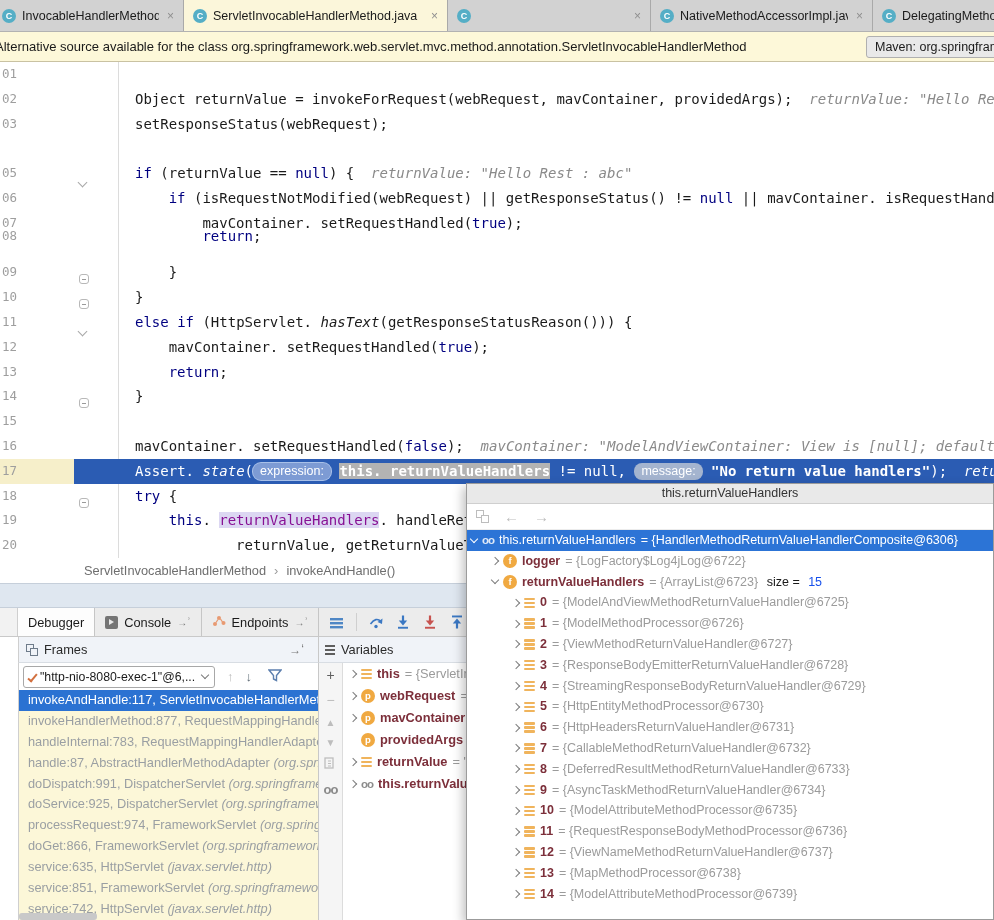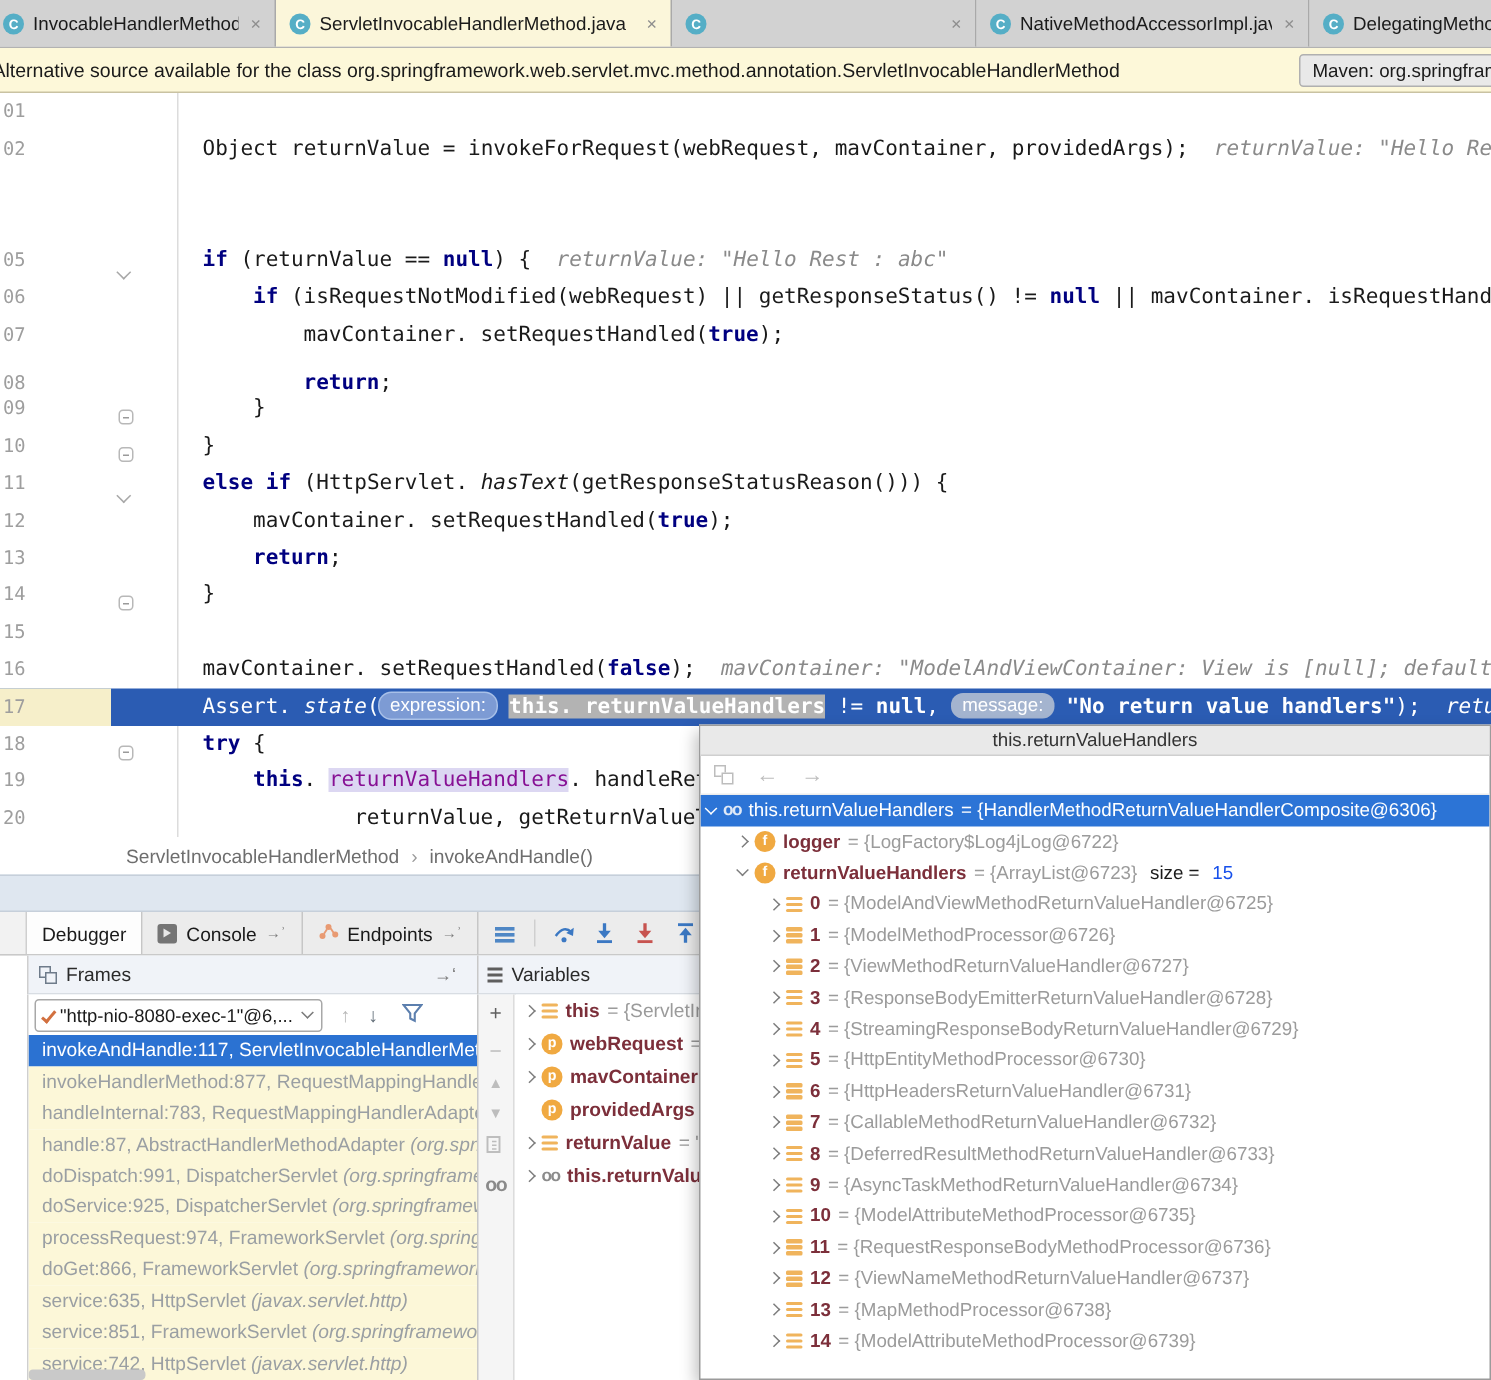--- a/index.html
+++ b/index.html
@@ -28,21 +28,21 @@
   
   .editor{position:absolute;left:0;top:62px;width:994px;height:496px;background:#fff;overflow:hidden;
           font-family:"DejaVu Sans Mono",monospace;font-size:14px;}
   .gutline{position:absolute;left:118px;top:0;width:1px;height:496px;background:#dcdcdc;}
   .cl{position:absolute;left:0;width:994px;height:24.8px;line-height:24.8px;white-space:pre;}
   .cl .lnum{position:absolute;left:2px;top:0;width:22px;color:#9e9e9e;font-size:12.5px;z-index:3;}
   .cl .code{position:absolute;top:0;z-index:2;}
   .cl.cur{background:#2b5cb3;}
   .cl.cur::before{content:'';position:absolute;left:0;top:0;width:74px;height:100%;background:#f6efca;z-index:1;}
   .cl.cur .code, .cl.cur .code span{color:#fff;}
-  .kw{color:#000080;font-weight:bold;}
+  .kw{color:#000080;font-weight:normal;}
   .ital{font-style:italic;}
   .hint{color:#8a8a8a;font-style:italic;}
   .cl.cur .hint{color:#a6bce4;}
   .cl.cur .str{font-weight:bold;}
   .cl.cur .sel{background:#b3b3b3;font-weight:bold;}
   .fieldhl{color:#871094;background:#dcd7f2;}
   .chip{display:inline-block;border-radius:8px;padding:0 7px;font-family:"Liberation Sans",sans-serif;
         font-size:12.5px;line-height:17px;color:#fff !important;transform:translateY(-1px);}
   .chipA{background:#7d9bd4;box-shadow:0 0 0 1px #a8c0e8;}
   .chipB{background:#a4b4cf;}
@@ -174,24 +174,25 @@
 
   <div class="notif">
     <span class="ntext">Alternative source available for the class org.springframework.web.servlet.mvc.method.annotation.ServletInvocableHandlerMethod</span>
   </div>
   <div class="maven-btn">Maven: org.springframework:spring-webmvc</div>
 
   <div class="editor" id="editor">
     <div class="gutline"></div>
   <div class="cl" style="top: 0px;"><span class="lnum">01</span><span class="code" style="left: 135px;"></span></div>
       <div class="cl" style="top: 24.8px;"><span class="lnum">02</span><span class="code" style="left: 135px;"><span>Object returnValue = invokeForRequest(webRequest, mavContainer, providedArgs);</span><span class="hint">  returnValue: "Hello Rest : abc"</span></span></div>
+      <div class="cl" style="top: 49.6px;"><span class="lnum">03</span><span class="code" style="left: 135px;"><span>setResponseStatus(webRequest);</span></span></div>
       <div class="cl" style="top: 99.2px;"><span class="lnum">05</span><span class="fmark"><span class="fchev"></span></span><span class="code" style="left: 135px;"><span class="kw">if</span><span> (returnValue == </span><span class="kw">null</span><span>) {  </span><span class="hint">returnValue: "Hello Rest : abc"</span></span></div>
       <div class="cl" style="top: 124px;"><span class="lnum">06</span><span class="code" style="left: 168.7px;"><span class="kw">if</span><span> (isRequestNotModified(webRequest) || getResponseStatus() != </span><span class="kw">null</span><span> || mavContainer. isRequestHandled()</span></span></div>
       <div class="cl" style="top: 148.8px;"><span class="lnum">07</span><span class="code" style="left: 202.4px;"><span>mavContainer. setRequestHandled(</span><span class="kw">true</span><span>);</span></span></div>
-      <div class="cl" style="top: 181px;"><span class="lnum">08</span><span class="code" style="left: 202.4px;"><span class="kw">return</span><span>;</span></span></div>
+      <div class="cl" style="top: 162px;"><span class="lnum">08</span><span class="code" style="left: 202.4px;"><span class="kw">return</span><span>;</span></span></div>
       <div class="cl" style="top: 198.4px;"><span class="lnum">09</span><span class="fmark"><span class="fbox"></span></span><span class="code" style="left: 168.7px;"><span>}</span></span></div>
       <div class="cl" style="top: 223.2px;"><span class="lnum">10</span><span class="fmark"><span class="fbox"></span></span><span class="code" style="left: 135px;"><span>}</span></span></div>
       <div class="cl" style="top: 248px;"><span class="lnum">11</span><span class="fmark"><span class="fchev"></span></span><span class="code" style="left: 135px;"><span class="kw">else</span><span> </span><span class="kw">if</span><span> (HttpServlet. </span><span class="ital">hasText</span><span>(getResponseStatusReason())) {</span></span></div>
       <div class="cl" style="top: 272.8px;"><span class="lnum">12</span><span class="code" style="left: 168.7px;"><span>mavContainer. setRequestHandled(</span><span class="kw">true</span><span>);</span></span></div>
       <div class="cl" style="top: 297.6px;"><span class="lnum">13</span><span class="code" style="left: 168.7px;"><span class="kw">return</span><span>;</span></span></div>
       <div class="cl" style="top: 322.4px;"><span class="lnum">14</span><span class="fmark"><span class="fbox"></span></span><span class="code" style="left: 135px;"><span>}</span></span></div>
       <div class="cl" style="top: 347.2px;"><span class="lnum">15</span><span class="code" style="left: 135px;"></span></div>
       <div class="cl" style="top: 372px;"><span class="lnum">16</span><span class="code" style="left: 135px;"><span>mavContainer. setRequestHandled(</span><span class="kw">false</span><span>);</span><span class="hint">  mavContainer: "ModelAndViewContainer: View is [null]; default model"</span></span></div>
       <div class="cl cur" style="top: 396.8px;"><span class="lnum">17</span><span class="code" style="left: 135px;"><span>Assert. </span><span class="ital">state</span><span>(</span><span class="chip chipA">expression:</span><span> </span><span class="sel">this. returnValueHandlers</span><span> != </span><span class="kw">null</span><span>, </span><span class="chip chipB">message:</span><span> </span><span class="str">"No return value handlers"</span><span>);</span><span class="hint">  returnValueHandlers:</span></span></div>
       <div class="cl" style="top: 421.6px;"><span class="lnum">18</span><span class="fmark"><span class="fbox"></span></span><span class="code" style="left: 135px;"><span class="kw">try</span><span> {</span></span></div>

